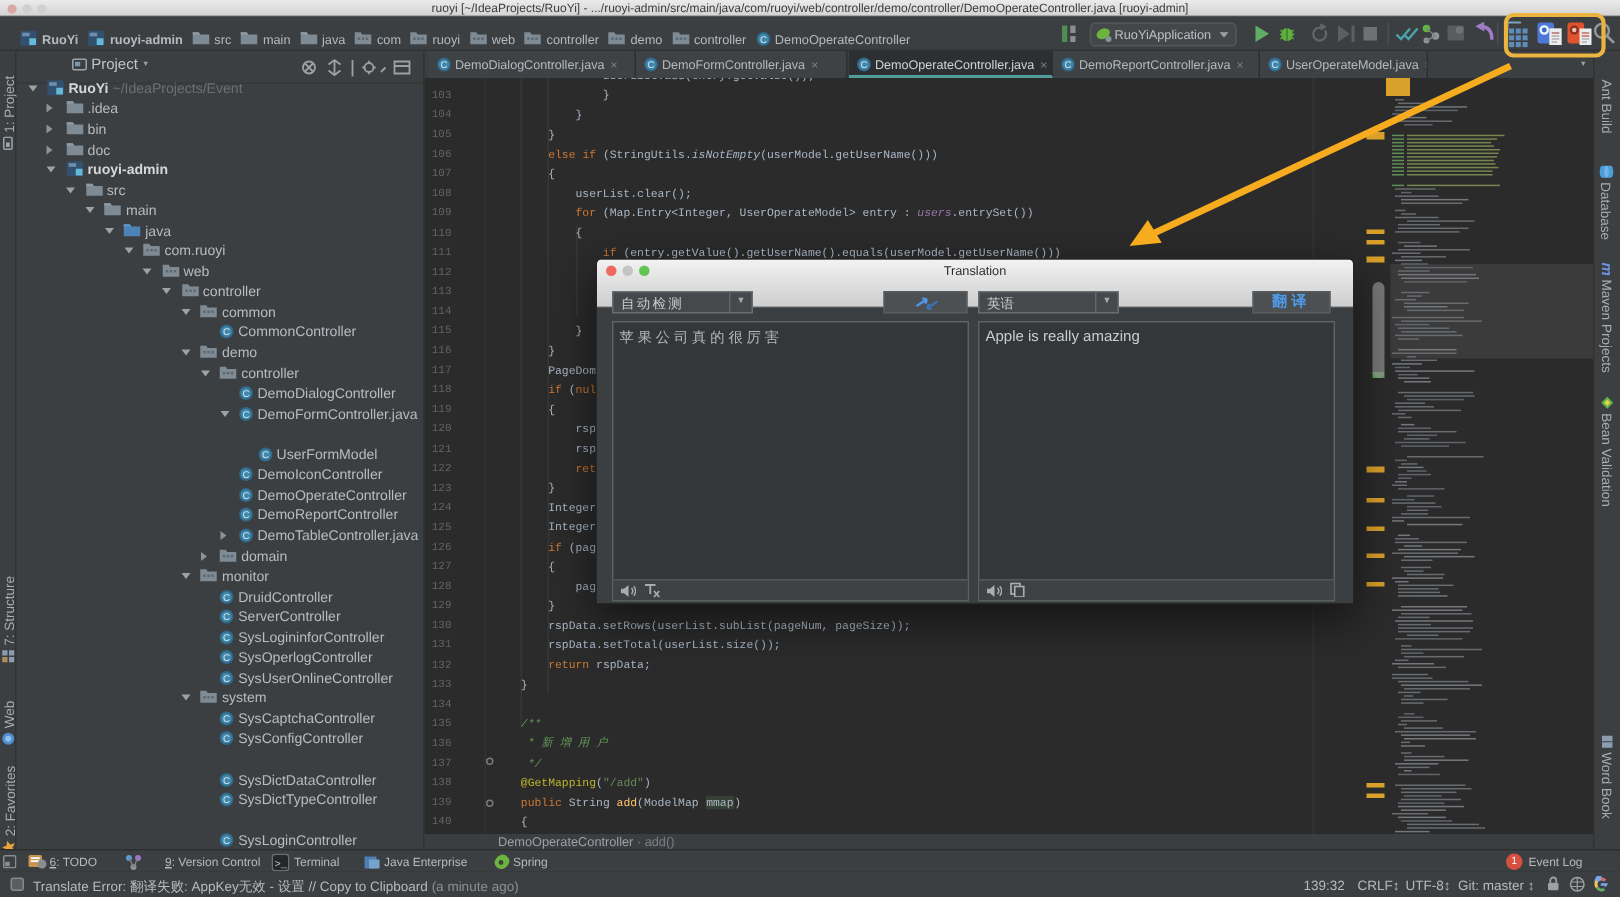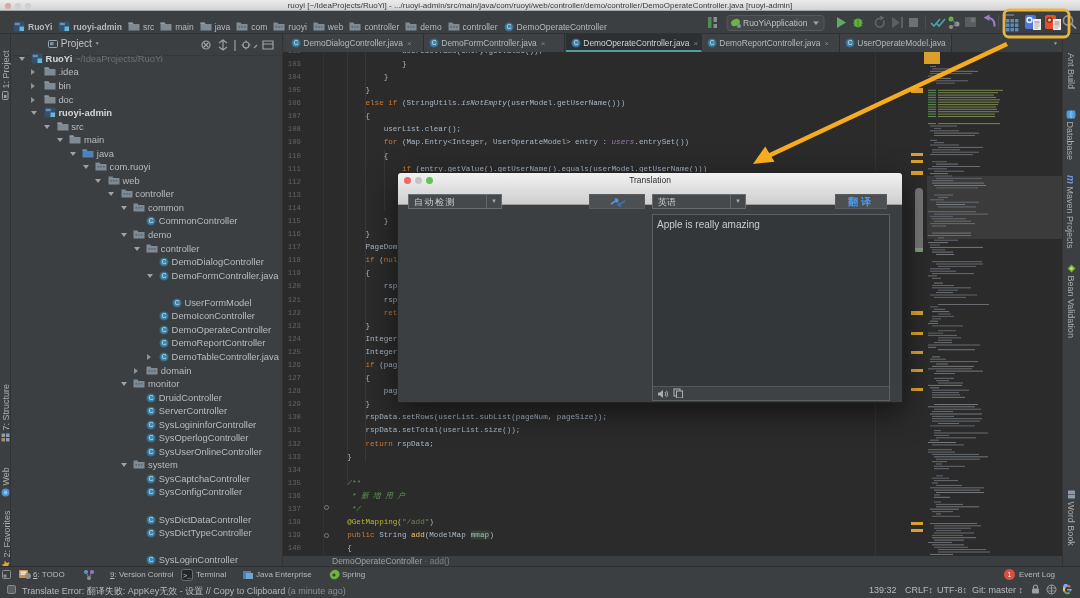--- a/index.html
+++ b/index.html
@@ -523,21 +523,21 @@
             <path d="M64 2 h10 v8 h-10 z M64 5 h10"></path>
           </g>
         </svg>
       </div>
       <div class="trow" style="left:0;top:17.8px;width:272px">
         <span class="abs" style="left:7.5px;top:0"><span class="tw"></span></span>
         <span class="abs" style="left:20.0px;top:0"><svg width="12" height="11" viewBox="0 0 12 11" style="vertical-align:-2px">
             <rect x="0.5" y="0.5" width="11" height="10" rx="1.5" fill="#33516f"></rect>
             <rect x="1.8" y="1.8" width="5" height="2.4" fill="#6d8fae"></rect>
             <rect x="6.5" y="5.5" width="4.5" height="4.5" fill="#64b8d8"></rect>
-          </svg> <span class="b">RuoYi</span> <span class="gray">~/IdeaProjects/RuoYi</span></span>
+          </svg> <span class="b">RuoYi</span> <span class="gray">~/IdeaProjects/Event</span></span>
       </div>
       <div class="trow" style="left:0;top:31.4px;width:272px">
         <span class="abs" style="left:20.3px;top:0"><span class="tc"></span></span>
         <span class="abs" style="left:32.8px;top:0"><svg width="12" height="10" viewBox="0 0 12 10" style="vertical-align:-1px">
             <path d="M0.5 1.5 h4 l1 1.5 h6 v6.5 h-11 z" fill="#7e8a94"></path>
             <path d="M0.5 1.5 h4 l1 1.5 h-5 z" fill="#8e9aa4"></path>
           </svg> .idea</span>
       </div>
       <div class="trow" style="left:0;top:44.9px;width:272px">
         <span class="abs" style="left:20.3px;top:0"><span class="tc"></span></span>
@@ -871,20 +871,33 @@
           <path d="M17 5 L10 9.5 M10 9.5 l3.2 0.6 M10 9.5 l1.2 -3" stroke="#3e70b4" stroke-width="1.5" fill="none"></path>
         </svg>
       </div>
       <div class="abs" style="left:254px;top:21px;width:94px;height:15px;background:#45494c;border:1px solid #686d70">
         <div style="position:absolute;left:5px;top:1px;font-size:9px;color:#c8ccce">英语</div>
         <div style="position:absolute;right:0;top:0;width:15px;height:13px;border-left:1px solid #62676a">
           <div style="position:absolute;left:4px;top:3px;color:#a6aaad;font-size:6px">▼</div>
         </div>
       </div>
       <div class="abs" style="left:437px;top:21px;width:52px;height:15px;background:#4c5052;border:1px solid #585c5e;text-align:center;font-size:10px;font-weight:bold;color:#4e9ae9;line-height:14px;letter-spacing:3px">翻译</div>
+      <div class="abs" style="left:10px;top:41px;width:238px;height:187px;background:#33373a;border:1px solid #5c6164">
+        <div style="position:absolute;left:4px;top:4px;font-size:9.5px;color:#b2b7bb"><span style="letter-spacing:2.6px">苹果公司真的很厉害</span></div>
+        <div style="position:absolute;left:0;bottom:0;width:236px;height:14px;background:#3e4245;border-top:1px solid #54585b">
+          <svg width="11" height="10" style="position:absolute;left:4px;top:2px" viewBox="0 0 11 10">
+            <path d="M1 3.5 h2 l3 -2.5 v8 l-3 -2.5 h-2 z" fill="#a9adb0"></path>
+            <path d="M8 3 a3 3 0 0 1 0 4 M9.5 1.8 a5 5 0 0 1 0 6.4" stroke="#a9adb0" stroke-width="1" fill="none"></path>
+          </svg>
+          <svg width="11" height="10" style="position:absolute;left:20px;top:2px" viewBox="0 0 11 10">
+            <path d="M1 1 h7 M4.5 1 v6" stroke="#a9adb0" stroke-width="1.2" fill="none"></path>
+            <path d="M7 5 l3.5 4 M10.5 5 l-3.5 4" stroke="#a9adb0" stroke-width="1.2"></path>
+          </svg>
+        </div>
+      </div>
       <div class="abs" style="left:254px;top:41px;width:238px;height:187px;background:#33373a;border:1px solid #5c6164">
         <div style="position:absolute;left:4px;top:4px;font-size:10px;color:#c7cdd1">Apple is really amazing</div>
         <div style="position:absolute;left:0;bottom:0;width:236px;height:14px;background:#3e4245;border-top:1px solid #54585b">
           <svg width="11" height="10" style="position:absolute;left:4px;top:2px" viewBox="0 0 11 10">
             <path d="M1 3.5 h2 l3 -2.5 v8 l-3 -2.5 h-2 z" fill="#a9adb0"></path>
             <path d="M8 3 a3 3 0 0 1 0 4 M9.5 1.8 a5 5 0 0 1 0 6.4" stroke="#a9adb0" stroke-width="1" fill="none"></path>
           </svg>
           <svg width="11" height="10" style="position:absolute;left:20px;top:1px" viewBox="0 0 11 10">
             <rect x="1" y="1" width="6" height="7" stroke="#a9adb0" fill="none" stroke-width="1.1"></rect>
             <rect x="3.5" y="3" width="6" height="7" fill="#3e4245" stroke="#a9adb0" stroke-width="1.1"></rect>

